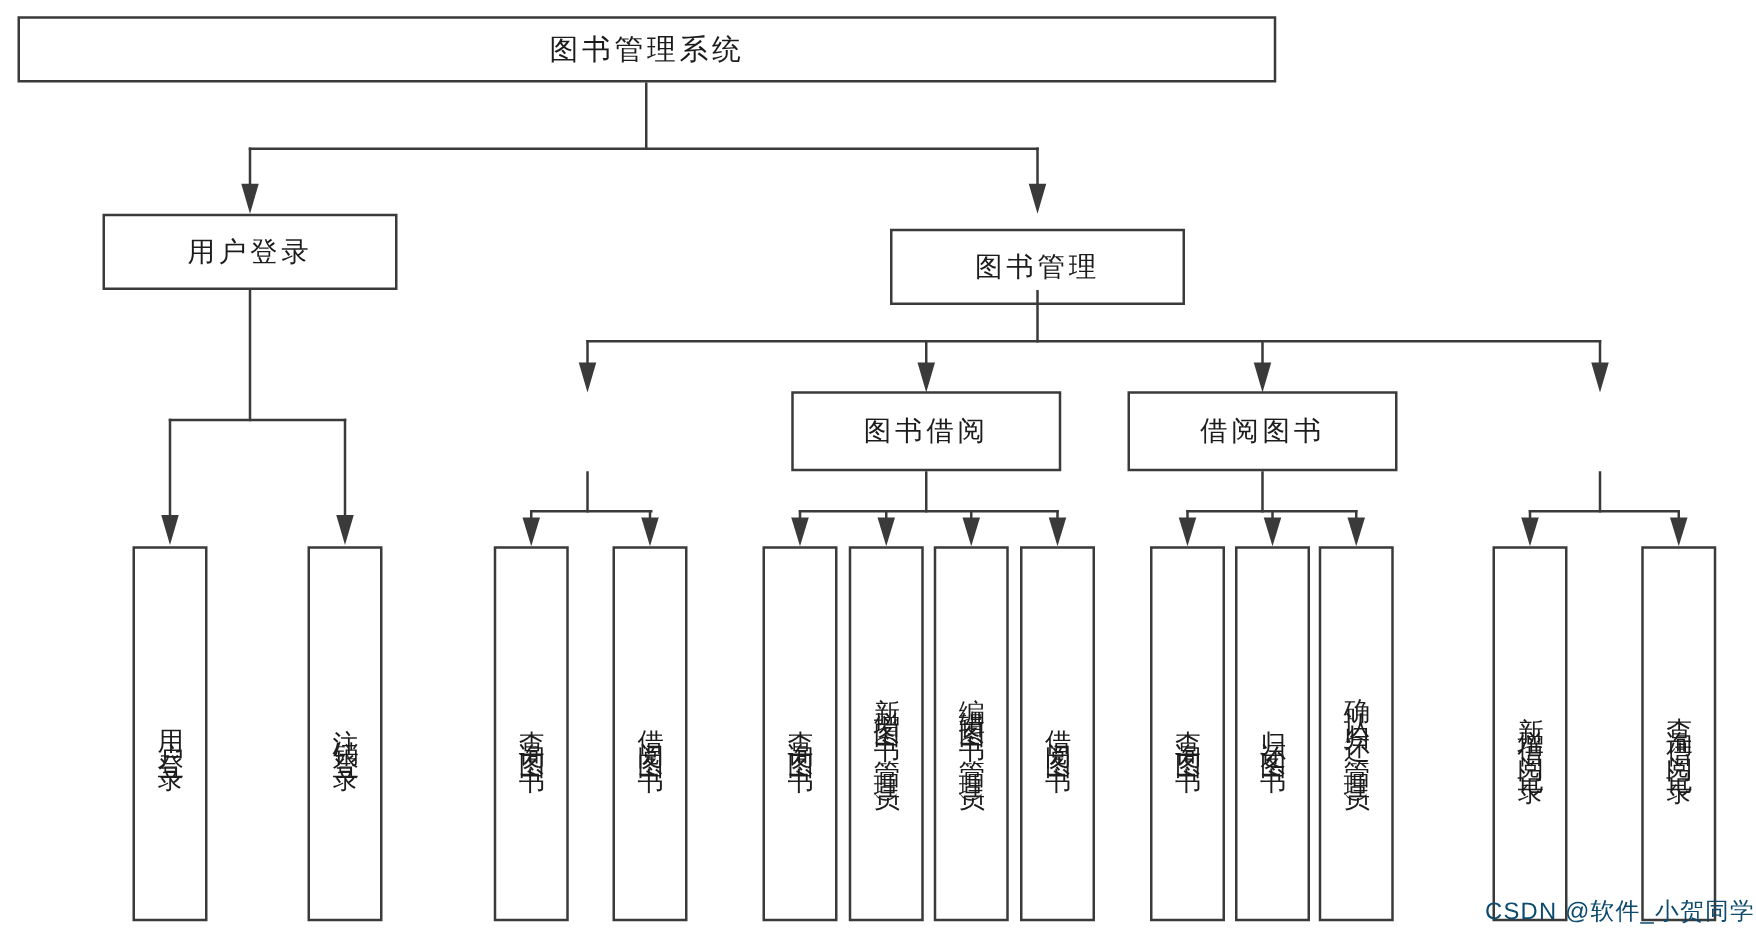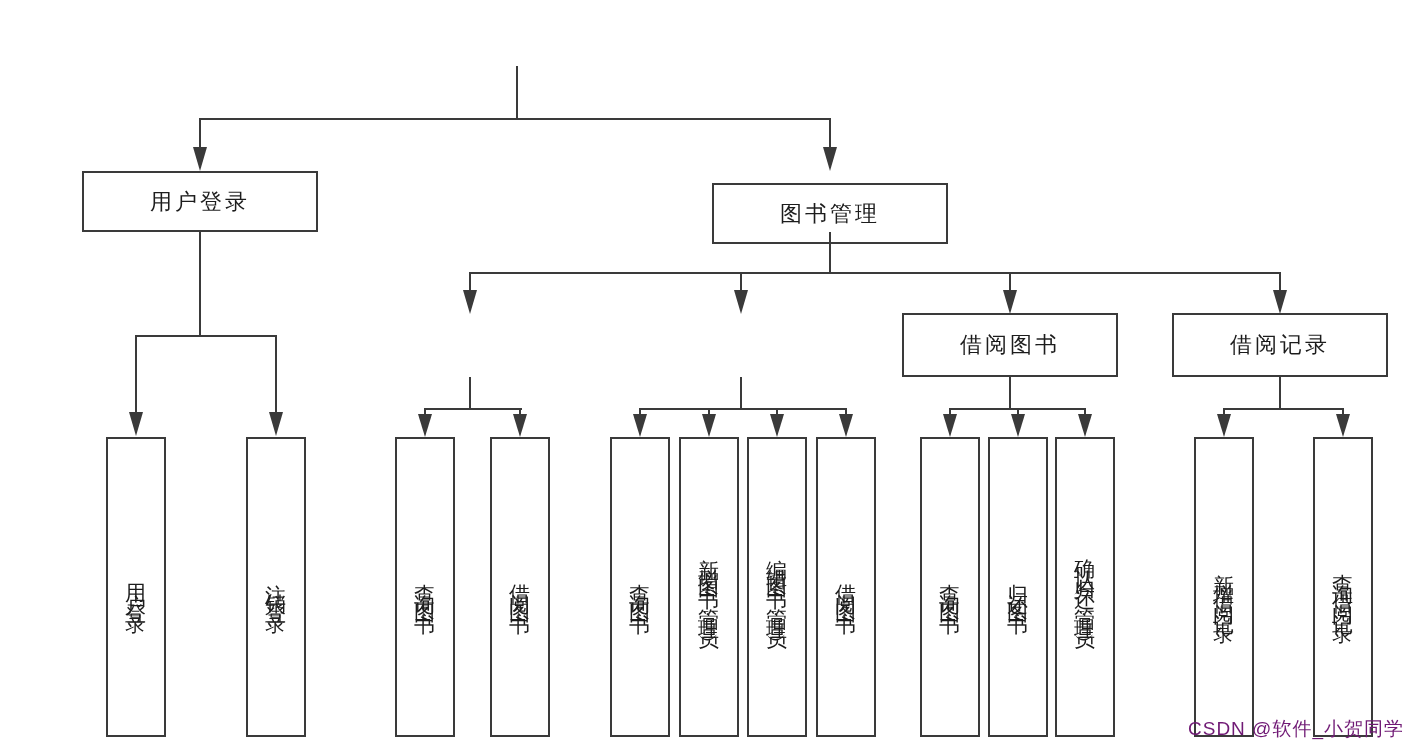--- a/index.html
+++ b/index.html
@@ -45,42 +45,45 @@
     border-right: 7px solid transparent;
     border-top: 24px solid #3a3a3a;
   }
   .arrow.short { border-top-width: 23px; }
   .watermark {
     position: absolute;
     left: 1188px;
     top: 716px;
     font-size: 19px;
     letter-spacing: 1px;
-    color: #701a75;
+    color: #0c4a6e;
     white-space: nowrap;
   }
 </style>
 </head>
 <body>
 
 <div id="stage">
 
+  <div class="box root-box">
+    <span class="h-label">图书管理系统</span>
+  </div>
 
   <div class="box l2-box" style="left:82px;">
     <span class="h-label">用户登录</span>
   </div>
   <div class="box l2-box" style="left:712px;margin-top:12px;">
     <span class="h-label">图书管理</span>
   </div>
 
+  <div class="box l3-box" style="left:633px;">
+    <span class="h-label">图书借阅</span>
+  </div>
   <div class="box l3-box" style="left:902px;">
     <span class="h-label">借阅图书</span>
-  </div>
-  <div class="box l3-box" style="left:1172px;">
-    <span class="h-label">借阅记录</span>
   </div>
 
   <div class="box leaf" style="left:106px;">
     <span class="v-label">用户登录</span>
   </div>
   <div class="box leaf" style="left:246px;">
     <span class="v-label">注销登录</span>
   </div>
   <div class="box leaf" style="left:395px;">
     <span class="v-label">查询图书</span>

